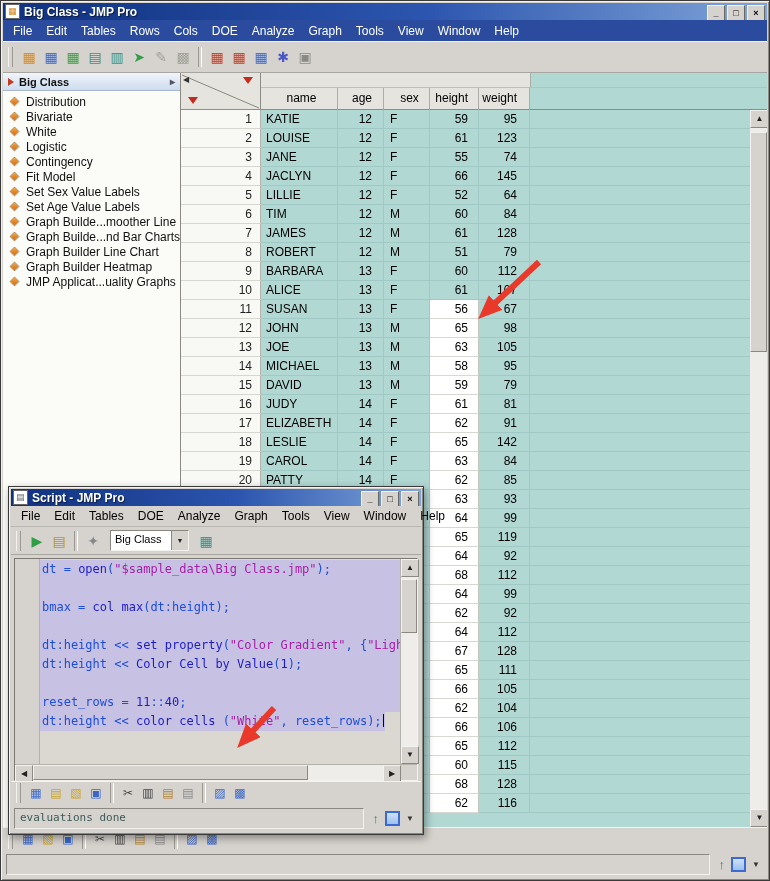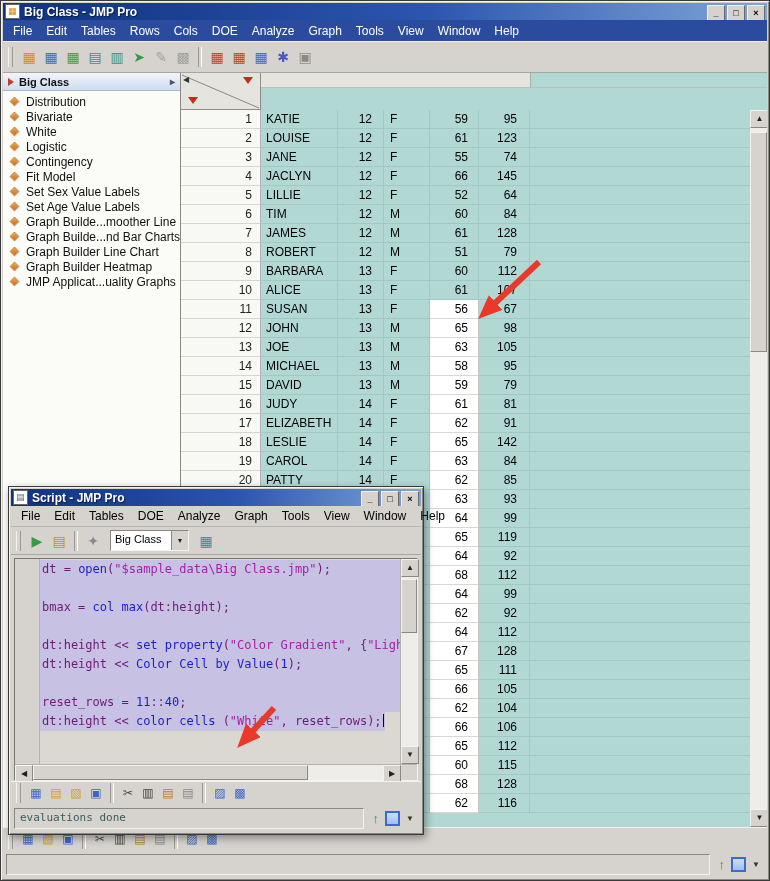--- a/index.html
+++ b/index.html
@@ -114,21 +114,21 @@
   .editor-outer{flex:1;display:flex;flex-direction:column;min-height:0}
   .editor-frame{flex:1;display:flex;flex-direction:column;min-height:0;margin:3px 3px 0 3px;
                 border:1px solid;border-color:#7a7870 #f4f2ee #f4f2ee #7a7870;background:#dbd8d2}
   .editor-main{flex:1;display:flex;min-height:0}
   .editor{flex:1;position:relative;overflow:hidden;padding-top:1px;min-width:0}
   .editor::before{content:"";position:absolute;left:0;top:0;bottom:0;width:24px;background:#d6d3ce;border-right:1px solid #b4b2ac}
   .sline{display:flex;height:19px;font-family:"DejaVu Sans Mono",monospace;font-size:12px;line-height:19px}
   .lnum{width:19px;flex:0 0 19px;text-align:right;padding-right:5px;color:#333;font-size:11px}
   .lbody{flex:1;background:var(--selection,#c7c1e3);white-space:pre;padding-left:3px;overflow:hidden;min-height:19px}
   .lbody.inline{flex:0 0 auto;padding-right:1px}
-  .seg-p{color:#701a75}.seg-k{color:var(--keyword,#1d1dc8)}.seg-s{color:var(--string,#a81ea8)}.seg-nu{color:var(--keyword,#1d1dc8)}
+  .seg-p{color:#1d4ed8}.seg-k{color:var(--keyword,#1d1dc8)}.seg-s{color:var(--string,#a81ea8)}.seg-nu{color:var(--keyword,#1d1dc8)}
   .caret{display:inline-block;width:1px;height:13px;background:#000;vertical-align:-2px;margin-left:1px}
   .ed-vscroll{width:16px;flex:0 0 16px;display:flex;flex-direction:column;background:#efede9;border-left:1px solid #b4b2ac}
   .ed-vscroll .sb-btn{width:16px}
   .ed-thumb{left:0;right:0;top:2px;height:52px}
   .hbar{height:15px;flex:0 0 15px;display:flex;background:#efede9;border-top:1px solid #b4b2ac}
   .hbar .sb-btn{width:16px;height:15px;flex:0 0 16px}
   .h-thumb{top:0;bottom:0;left:0;width:78%}
   .hbar-corner{width:16px;flex:0 0 16px;background:#d6d3ce}
 
   
@@ -280,20 +280,29 @@
             </svg>
           <span class="corner-dock">◀</span>
           <span class="tri-cols"></span>
           <span class="tri-rows"></span>
         </div>
         <div class="sel-strip">
           <div class="strip-ph"></div>
           <div class="strip-gray"></div>
           <div class="strip-teal"></div>
         </div>
+        <div class="hdr-row" id="hdr-row">
+            <div class="hdr-ph"></div>
+            <div class="hdr-cell c-name">name</div>
+            <div class="hdr-cell c-age">age</div>
+            <div class="hdr-cell c-sex">sex</div>
+            <div class="hdr-cell c-h">height</div>
+            <div class="hdr-cell c-w">weight</div>
+            <div class="hdr-fill"></div>
+          </div>
         <div class="rows" id="rows">
             <div class="trow">
               <div class="cell c-num">1</div>
               <div class="cell c-name">KATIE</div>
               <div class="cell c-age">12</div>
               <div class="cell c-sex">F</div>
               <div class="cell c-h">59</div>
               <div class="cell c-w">95</div>
               <div class="cell c-fill"></div>
             </div>

